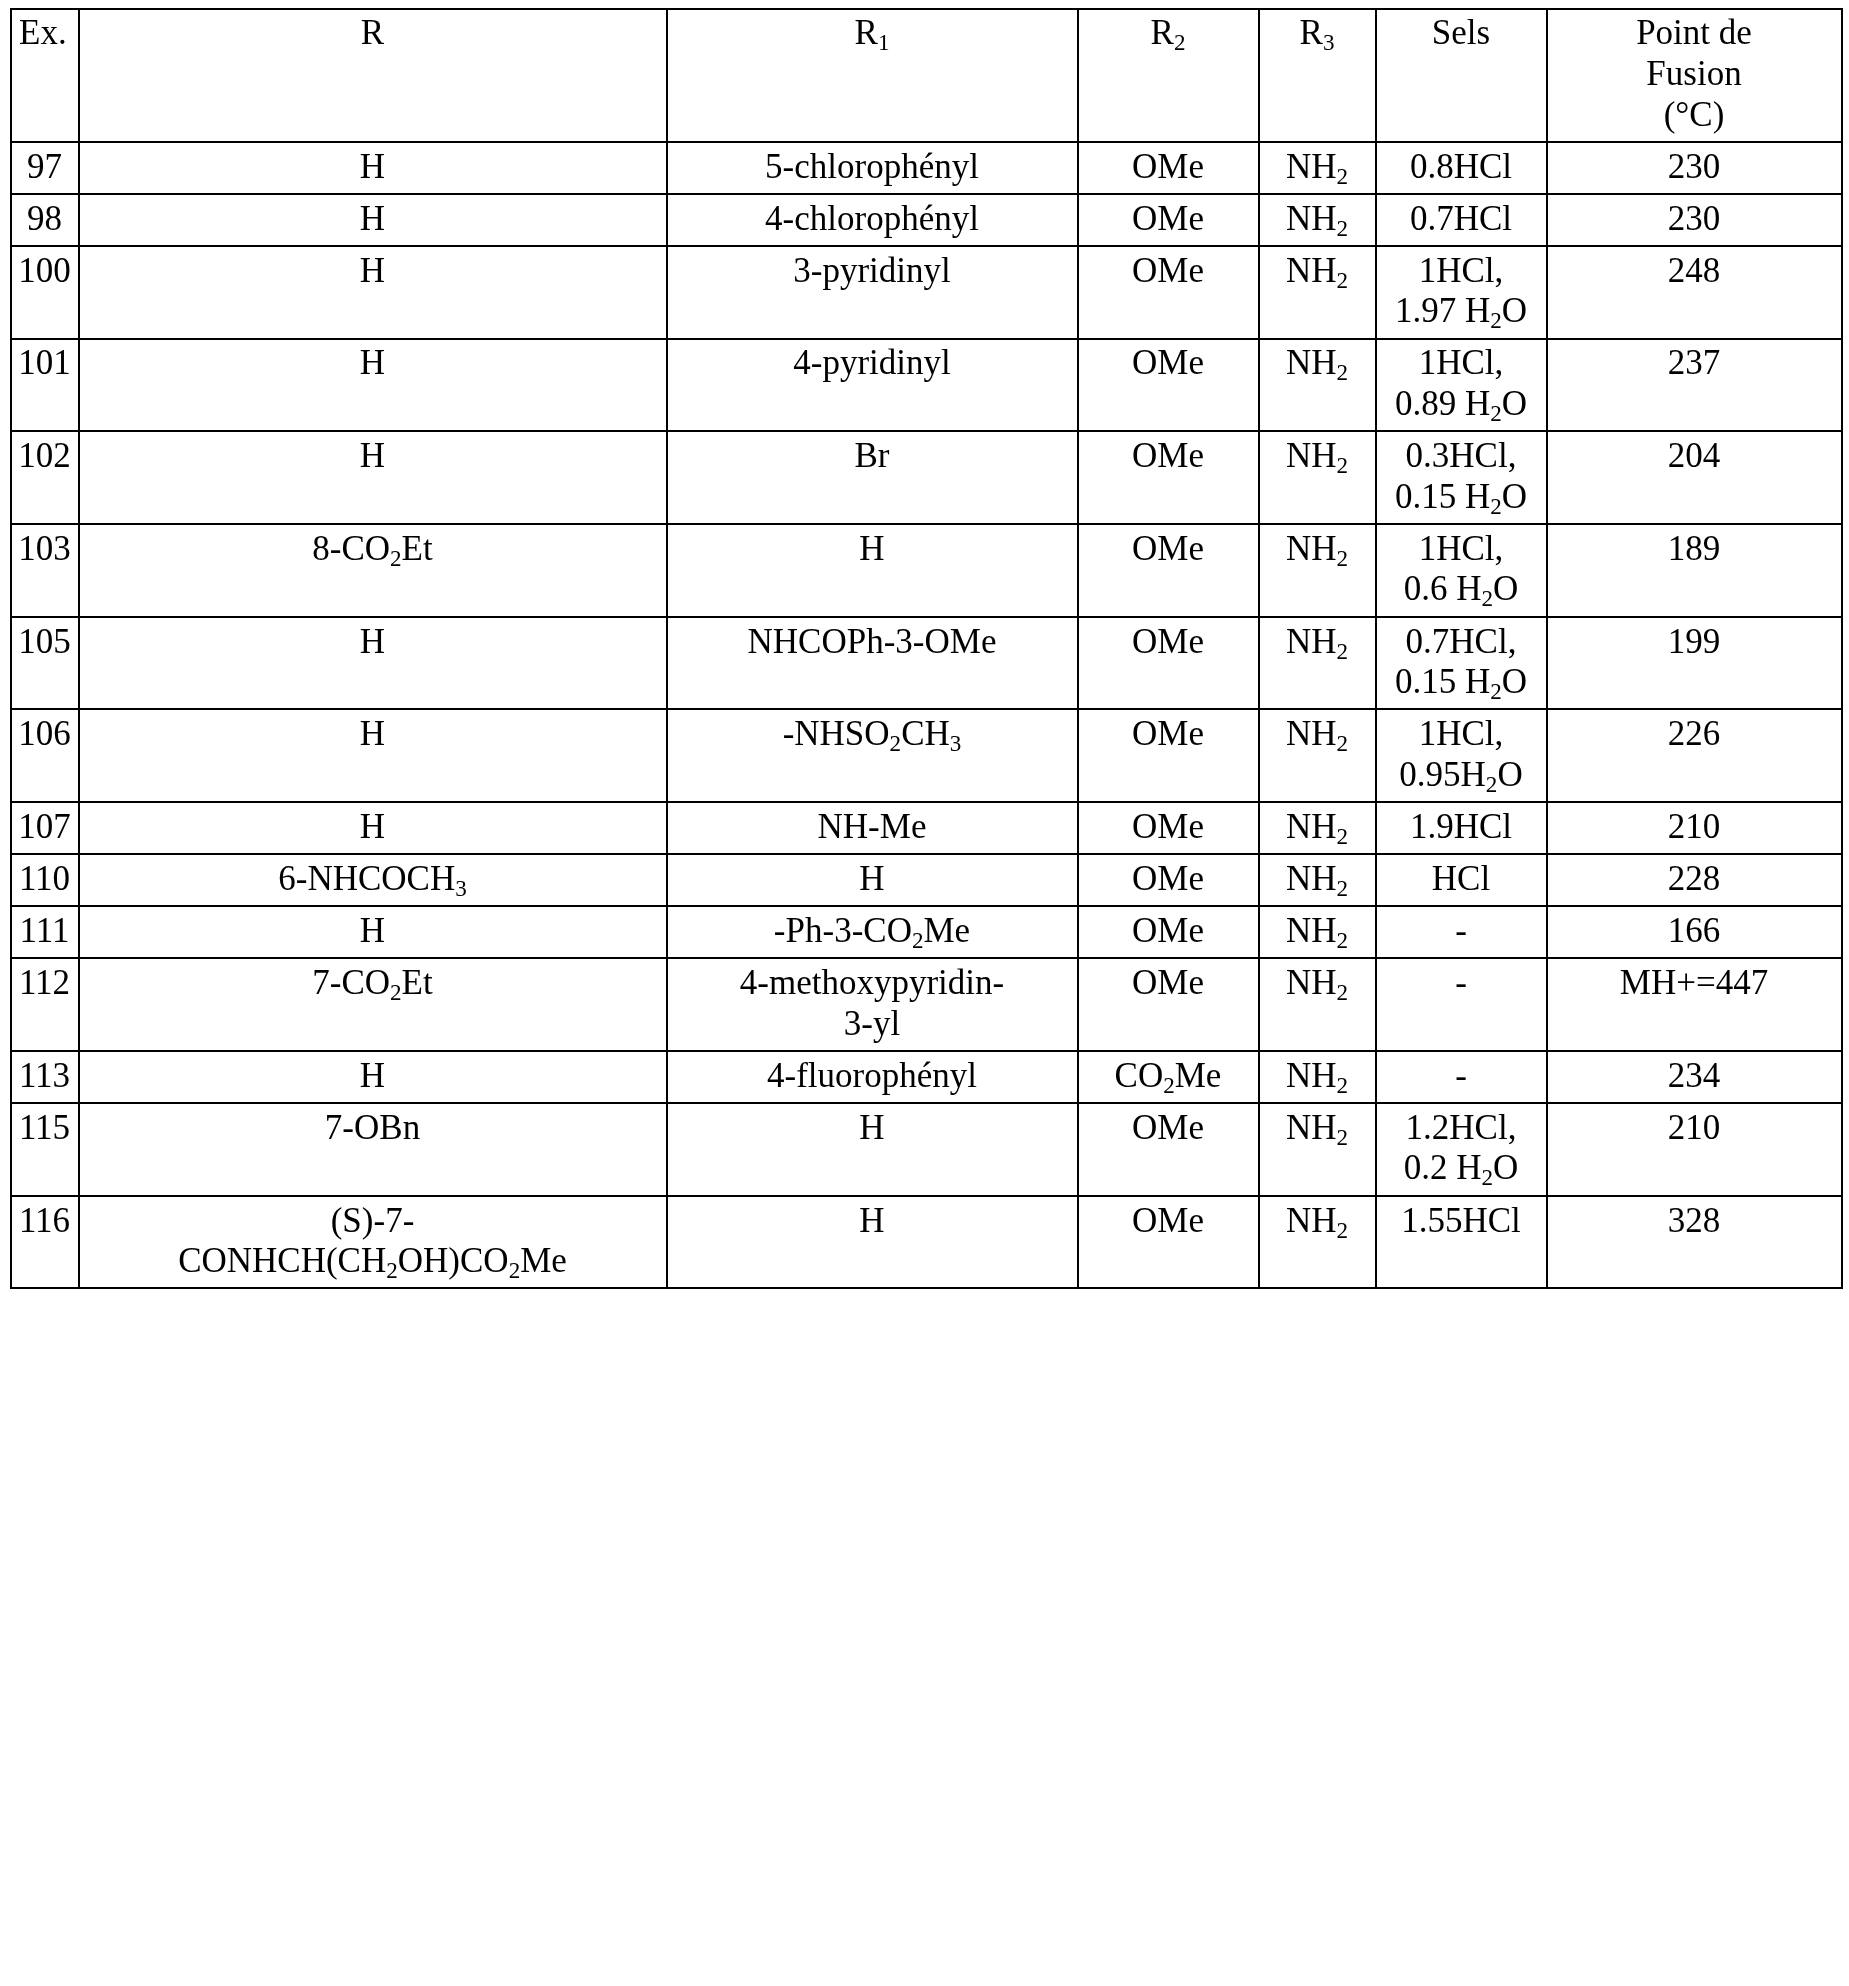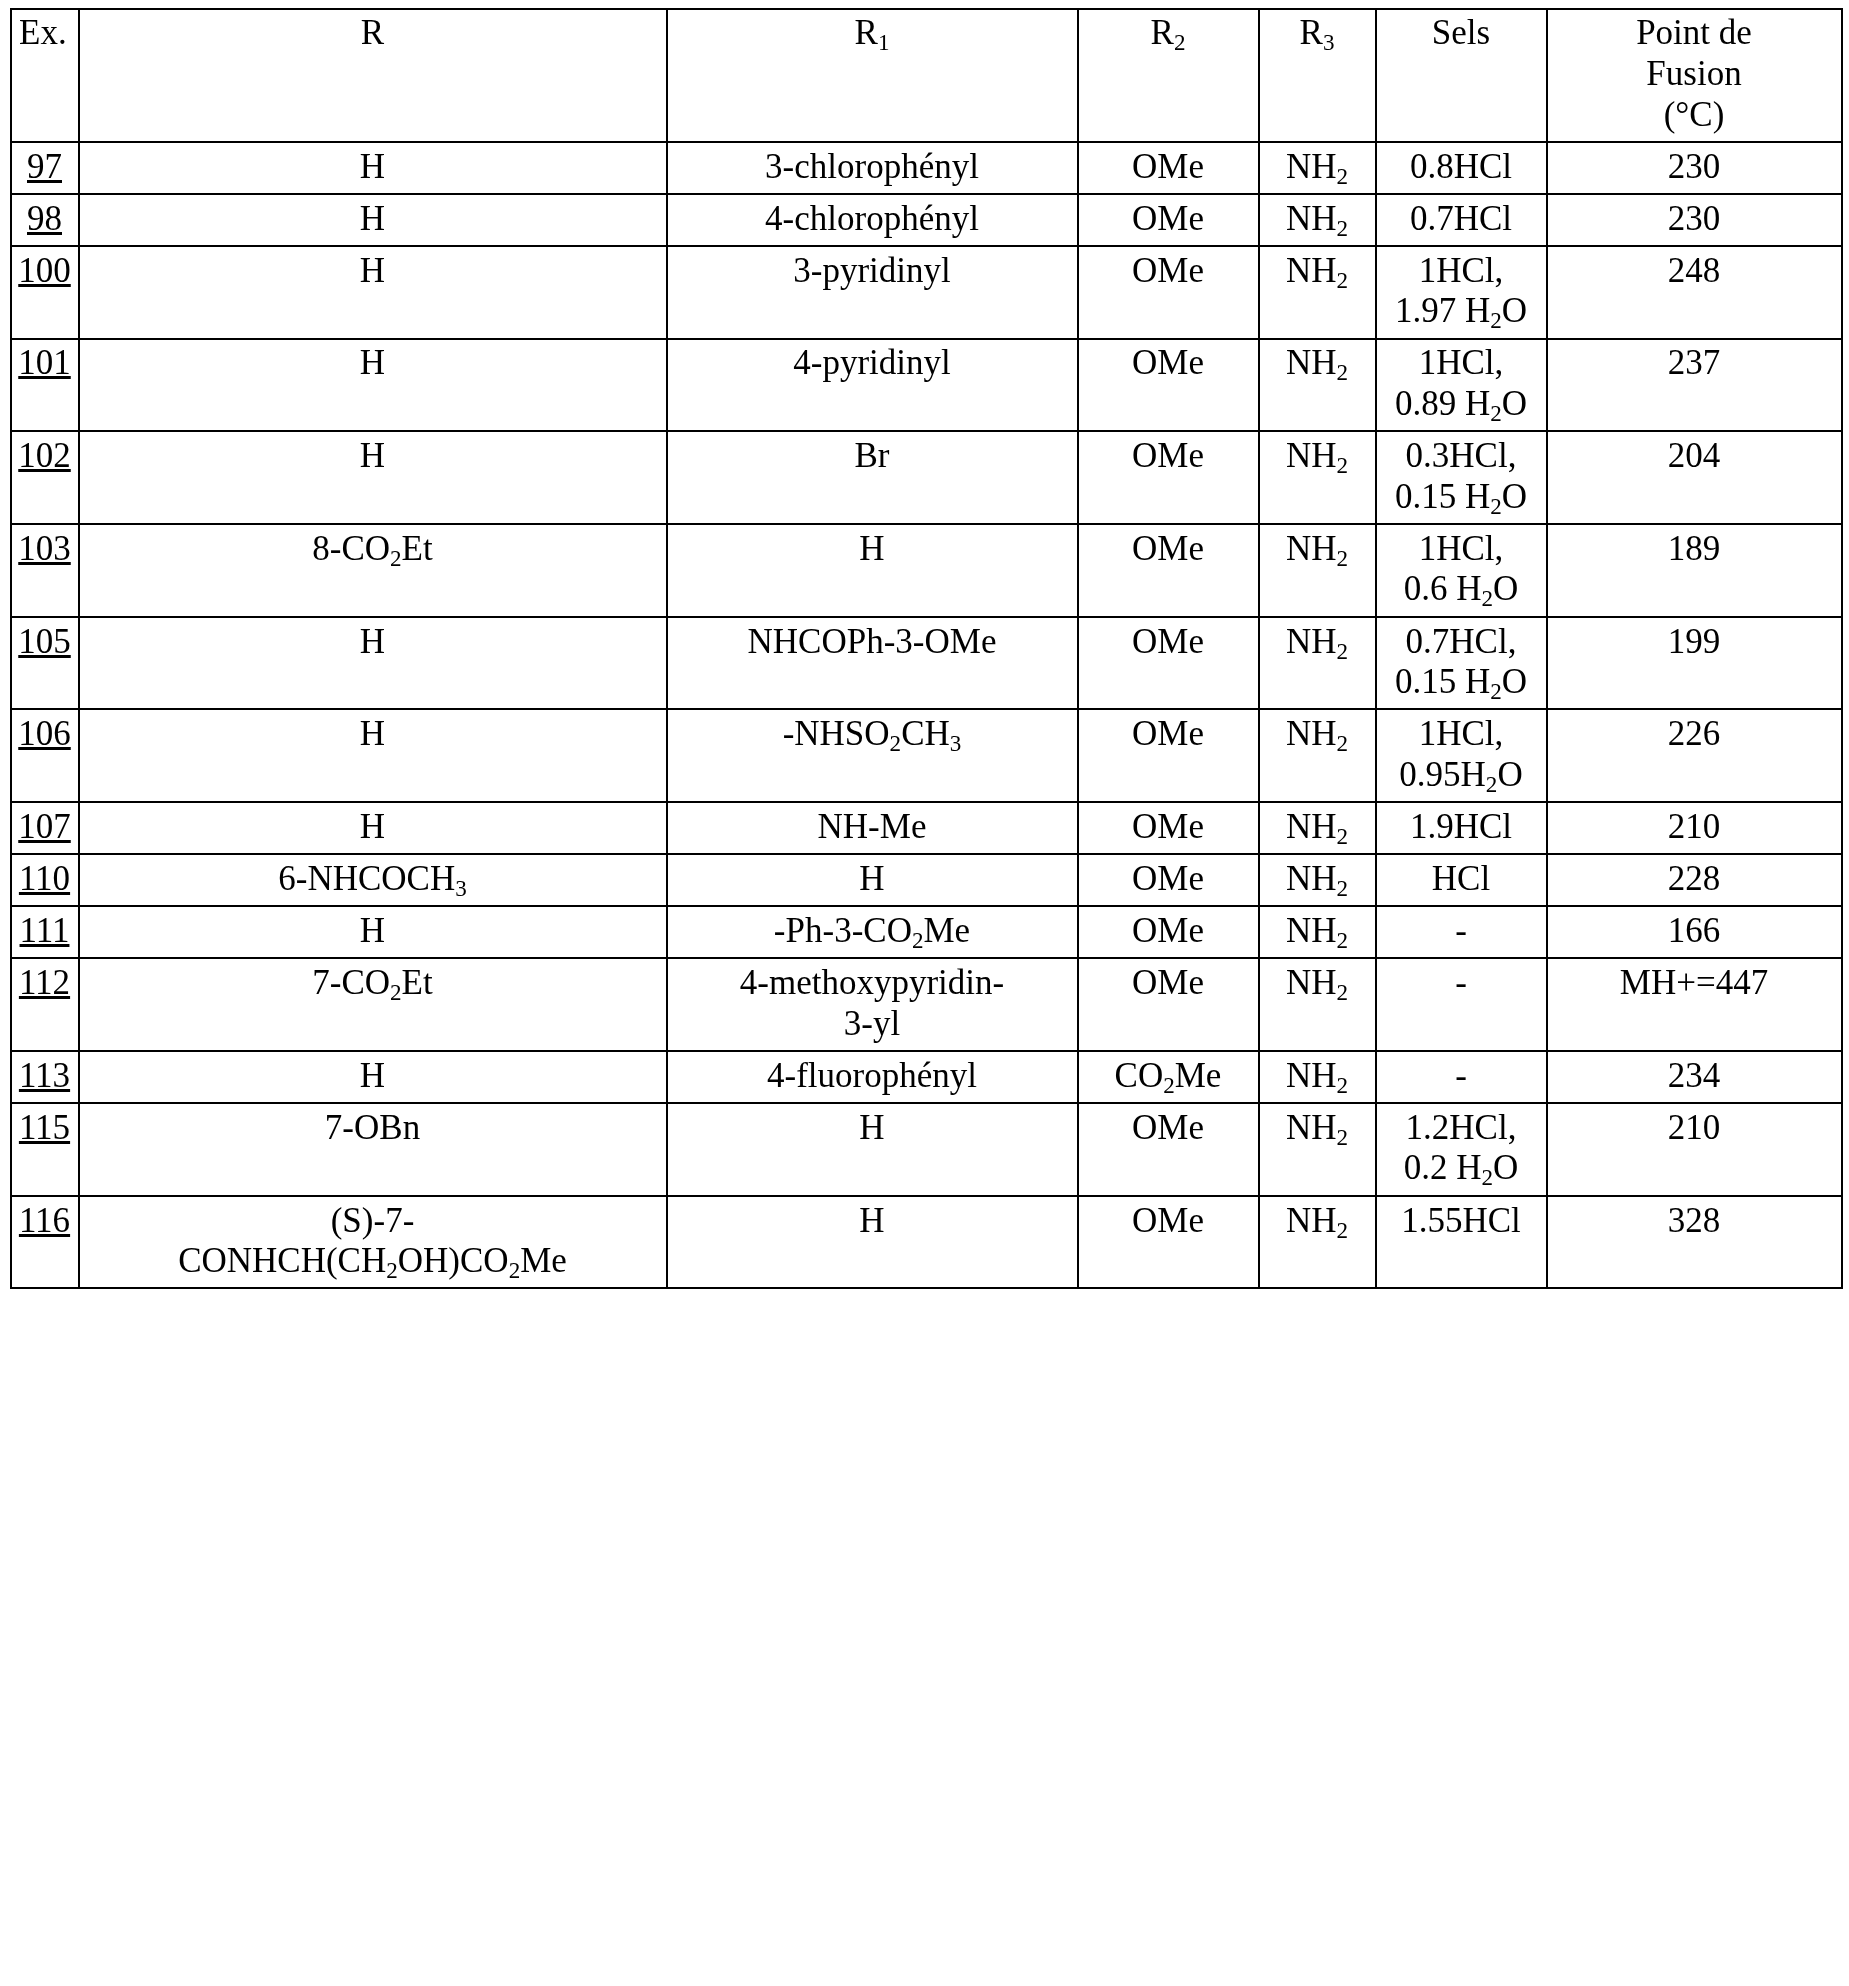--- a/index.html
+++ b/index.html
@@ -54,21 +54,20 @@
   }
   thead th.hd-ex {
     text-align: left;
     padding-left: 7.6px;
     vertical-align: top;
   }
   td.cell-ex {
     text-align: left;
     padding-left: 7.6px;
     white-space: nowrap;
-    text-decoration: underline;
   }
   td.cell-r, td.cell-r1 {
     text-align: center;
   }
   .mp-head-line { display: block; }
   sub { font-size: 0.66em; vertical-align: -0.28em; line-height: 0; }
   .two-line { display: block; }
 </style>
 </head>
 <body>
@@ -96,21 +95,21 @@
           <span class="mp-head-line">Point de</span>
           <span class="mp-head-line">Fusion</span>
           <span class="mp-head-line">(°C)</span>
         </th>
       </tr>
     </thead>
     <tbody id="tbody">
         <tr>
           <td class="cell-ex">97</td>
           <td class="cell-r">H</td>
-          <td class="cell-r1">3-chlorophényl</td>
+          <td class="cell-r1">5-chlorophényl</td>
           <td class="cell-r2">OMe</td>
           <td class="cell-r3">NH<sub>2</sub></td>
           <td class="cell-sels">0.8HCl</td>
           <td class="cell-mp">230</td>
         </tr>
         <tr>
           <td class="cell-ex">98</td>
           <td class="cell-r">H</td>
           <td class="cell-r1">4-chlorophényl</td>
           <td class="cell-r2">OMe</td>

